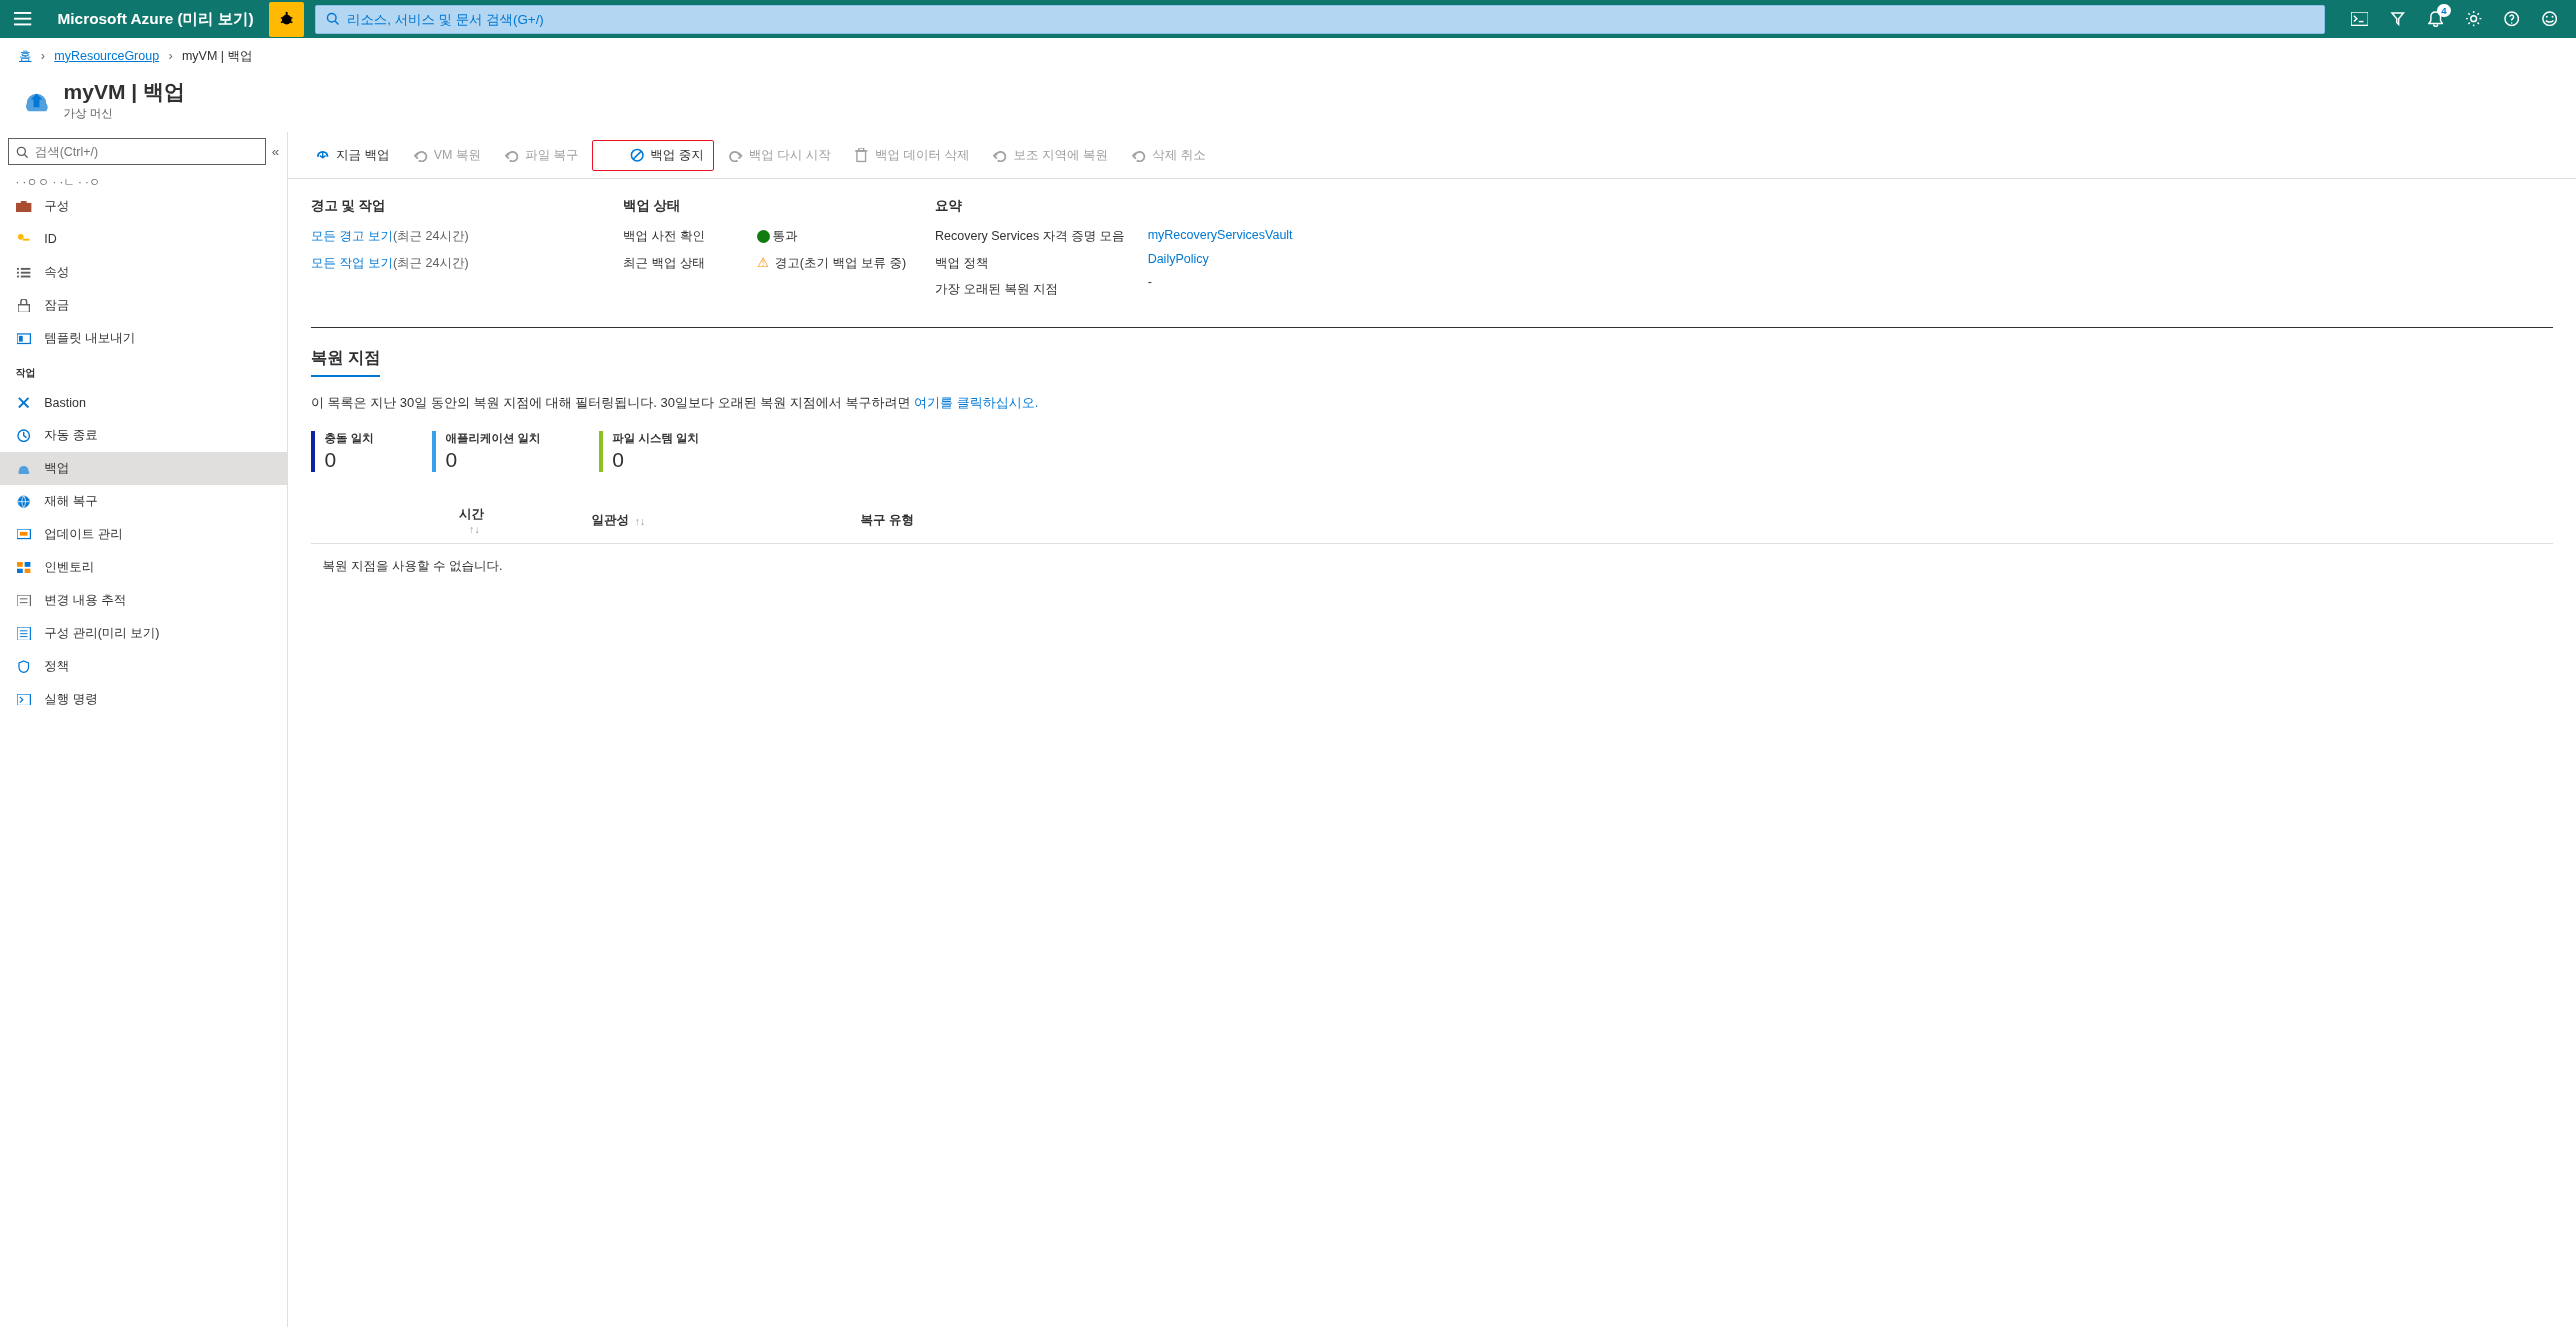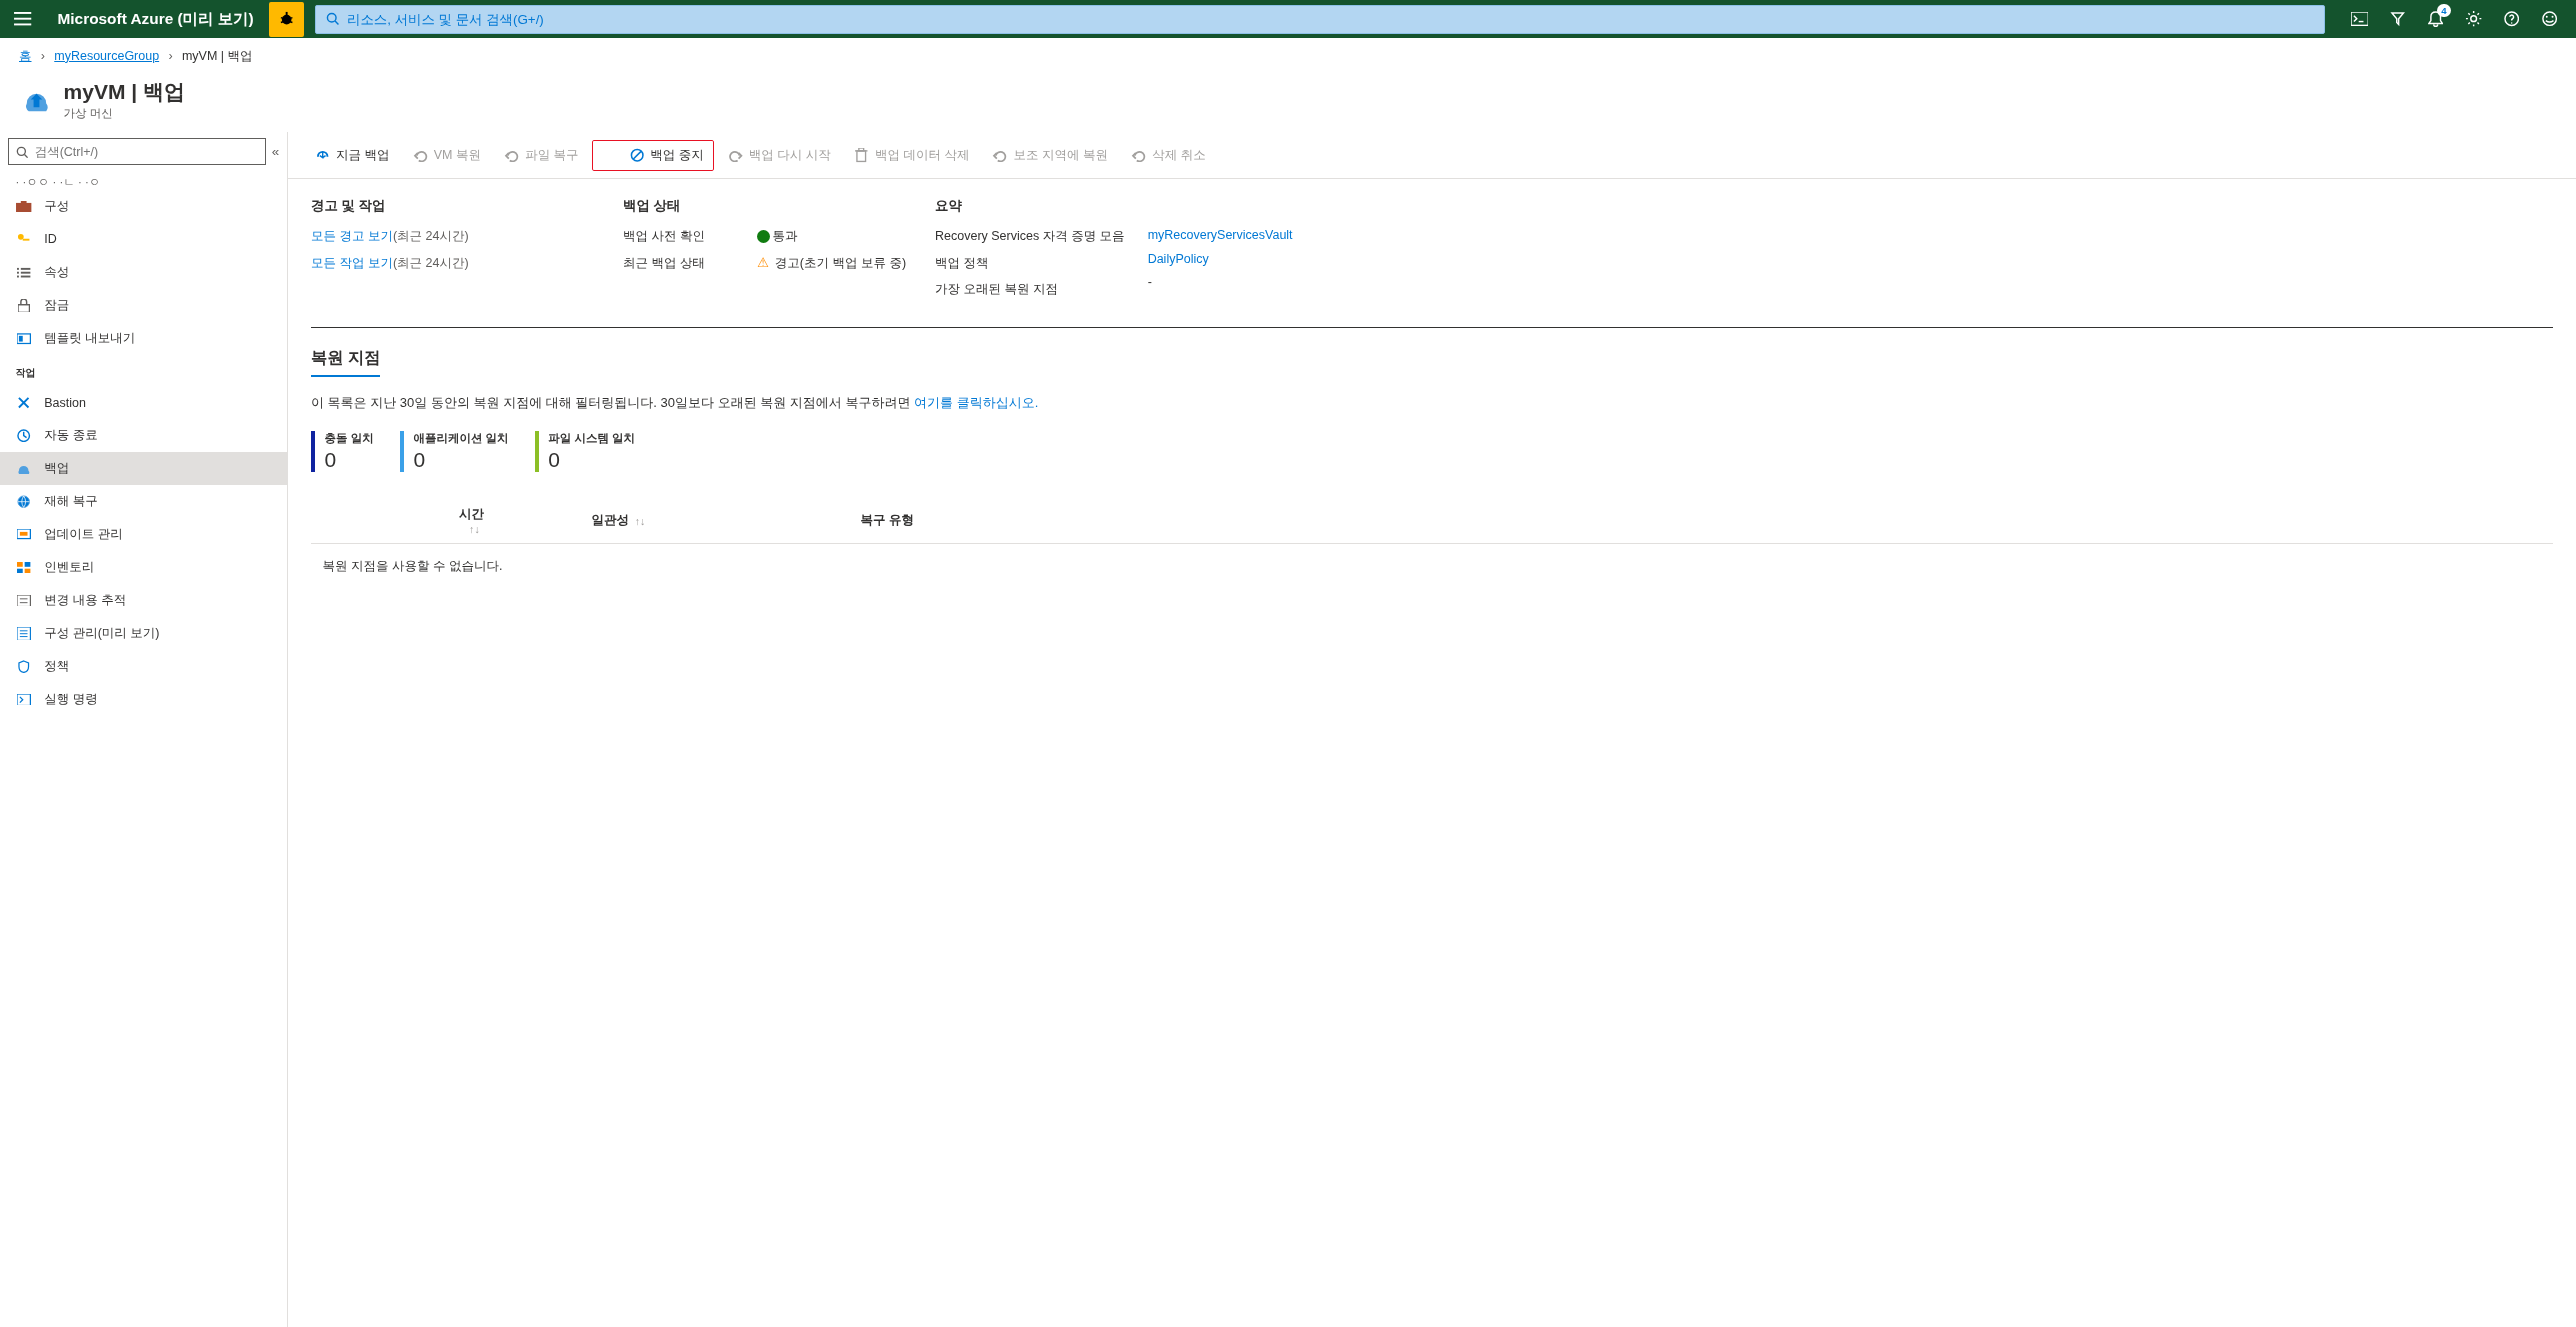--- a/index.html
+++ b/index.html
@@ -1,19 +1,19 @@
 <!DOCTYPE html>
 <html><head>
 <meta charset="utf-8">
 <style>
 * { margin: 0; padding: 0; box-sizing: border-box; font-family: 'Segoe UI', Arial, sans-serif; }
 body { background: #fff; font-size: 13.4px; color: #323130; overflow: hidden; }
 
 
-.topbar { background: #14532d; height: 38px; display: flex; align-items: center; color: #fff; }
+.topbar { background: #0f766e; height: 38px; display: flex; align-items: center; color: #fff; }
 .hamburger { width: 46px; height: 38px; display: flex; align-items: center; justify-content: center; cursor: pointer; }
 .hamburger svg { fill: #fff; }
 .brand { font-size: 15.4px; font-weight: 600; padding: 0 11.5px; white-space: nowrap; }
 .bug-icon { background: #ffb900; width: 35px; height: 35px; margin: 0 3.8px; display: flex; align-items: center; justify-content: center; border-radius: 1.9px; }
 .search-box { flex: 1; margin: 0 7.7px; height: 29px; background: #b3d6f2; border-radius: 1.9px; display: flex; align-items: center; padding: 0 9.6px; border: 1px solid #8bc0e8; }
 .search-box svg { fill: #0078d4; margin-right: 7.7px; }
 .search-box input { background: transparent; border: none; outline: none; flex: 1; font-size: 13.4px; color: #0078d4; }
 .search-box input::placeholder { color: #0078d4; }
 .topbar-icons { display: flex; align-items: center; padding: 0 7.7px; }
 .tb-icon { width: 38px; height: 38px; display: flex; align-items: center; justify-content: center; cursor: pointer; position: relative; }
@@ -77,21 +77,21 @@
 .summary-labels div { margin-bottom: 9.6px; }
 .summary-values .link-v { color: #0078d4; margin-bottom: 9.6px; cursor: pointer; }
 .summary-values div { margin-bottom: 9.6px; font-size: 12.5px; }
 
 hr.major { border: none; border-top: 1.9px solid #323130; margin: 11.5px 0 19px 0; }
 
 .restore-title { font-size: 16.3px; font-weight: 600; margin-bottom: 5.8px; }
 .restore-tab-underline { width: 69px; height: 1.9px; background: #0078d4; margin-bottom: 17.3px; }
 .restore-note { font-size: 13px; margin-bottom: 19px; }
 
-.counters { display: flex; gap: 26px; margin-bottom: 27px; }
+.counters { display: flex; gap: 58px; margin-bottom: 27px; }
 .counter { border-left: 4.8px solid; padding-left: 9.6px; }
 .counter .c-label { font-size: 11.5px; font-weight: 600; margin-bottom: 1.9px; }
 .counter .c-value { font-size: 21px; }
 .counter.c-blue { border-color: #0f23a0; }
 .counter.c-cyan { border-color: #3aa0e8; }
 .counter.c-green { border-color: #8cbf26; }
 
 .table-head { display: flex; padding: 7.7px 11.5px; font-size: 12.5px; font-weight: 600; border-bottom: 1px solid #e1dfdd; }
 .th { display: flex; align-items: center; }
 .th .sort { margin-left: 5.8px; color: #a19f9d; font-size: 10.6px; }

